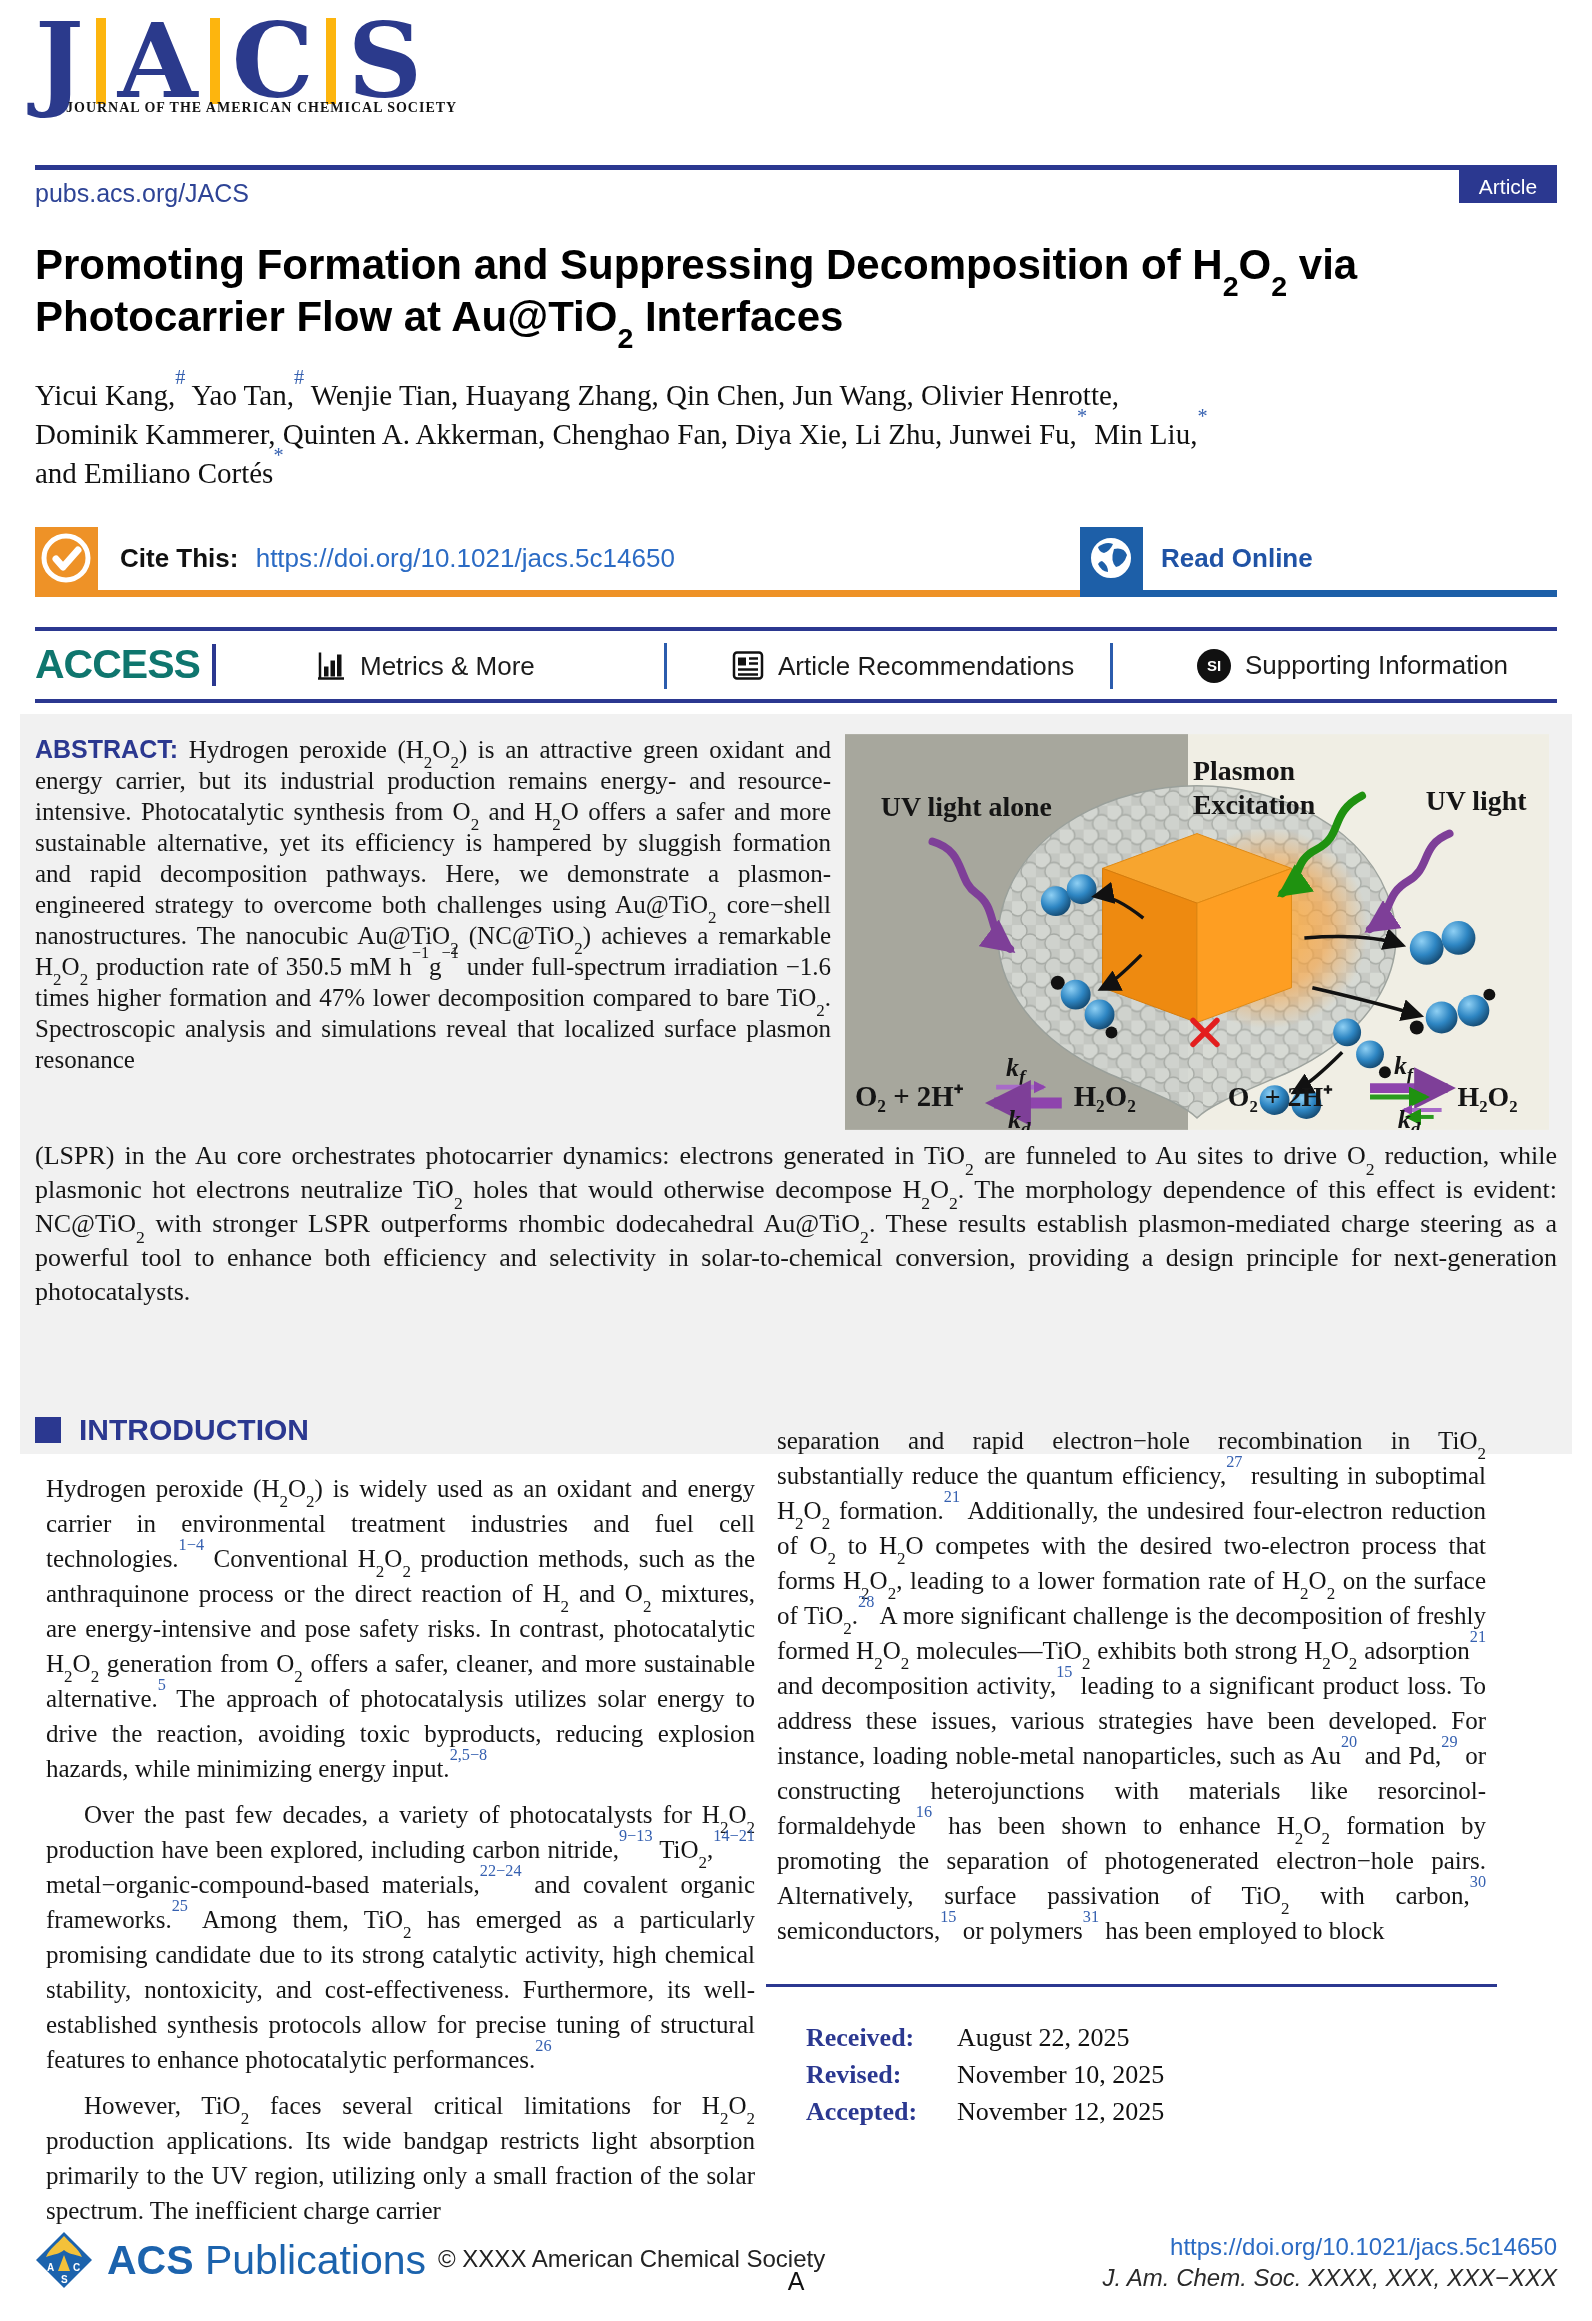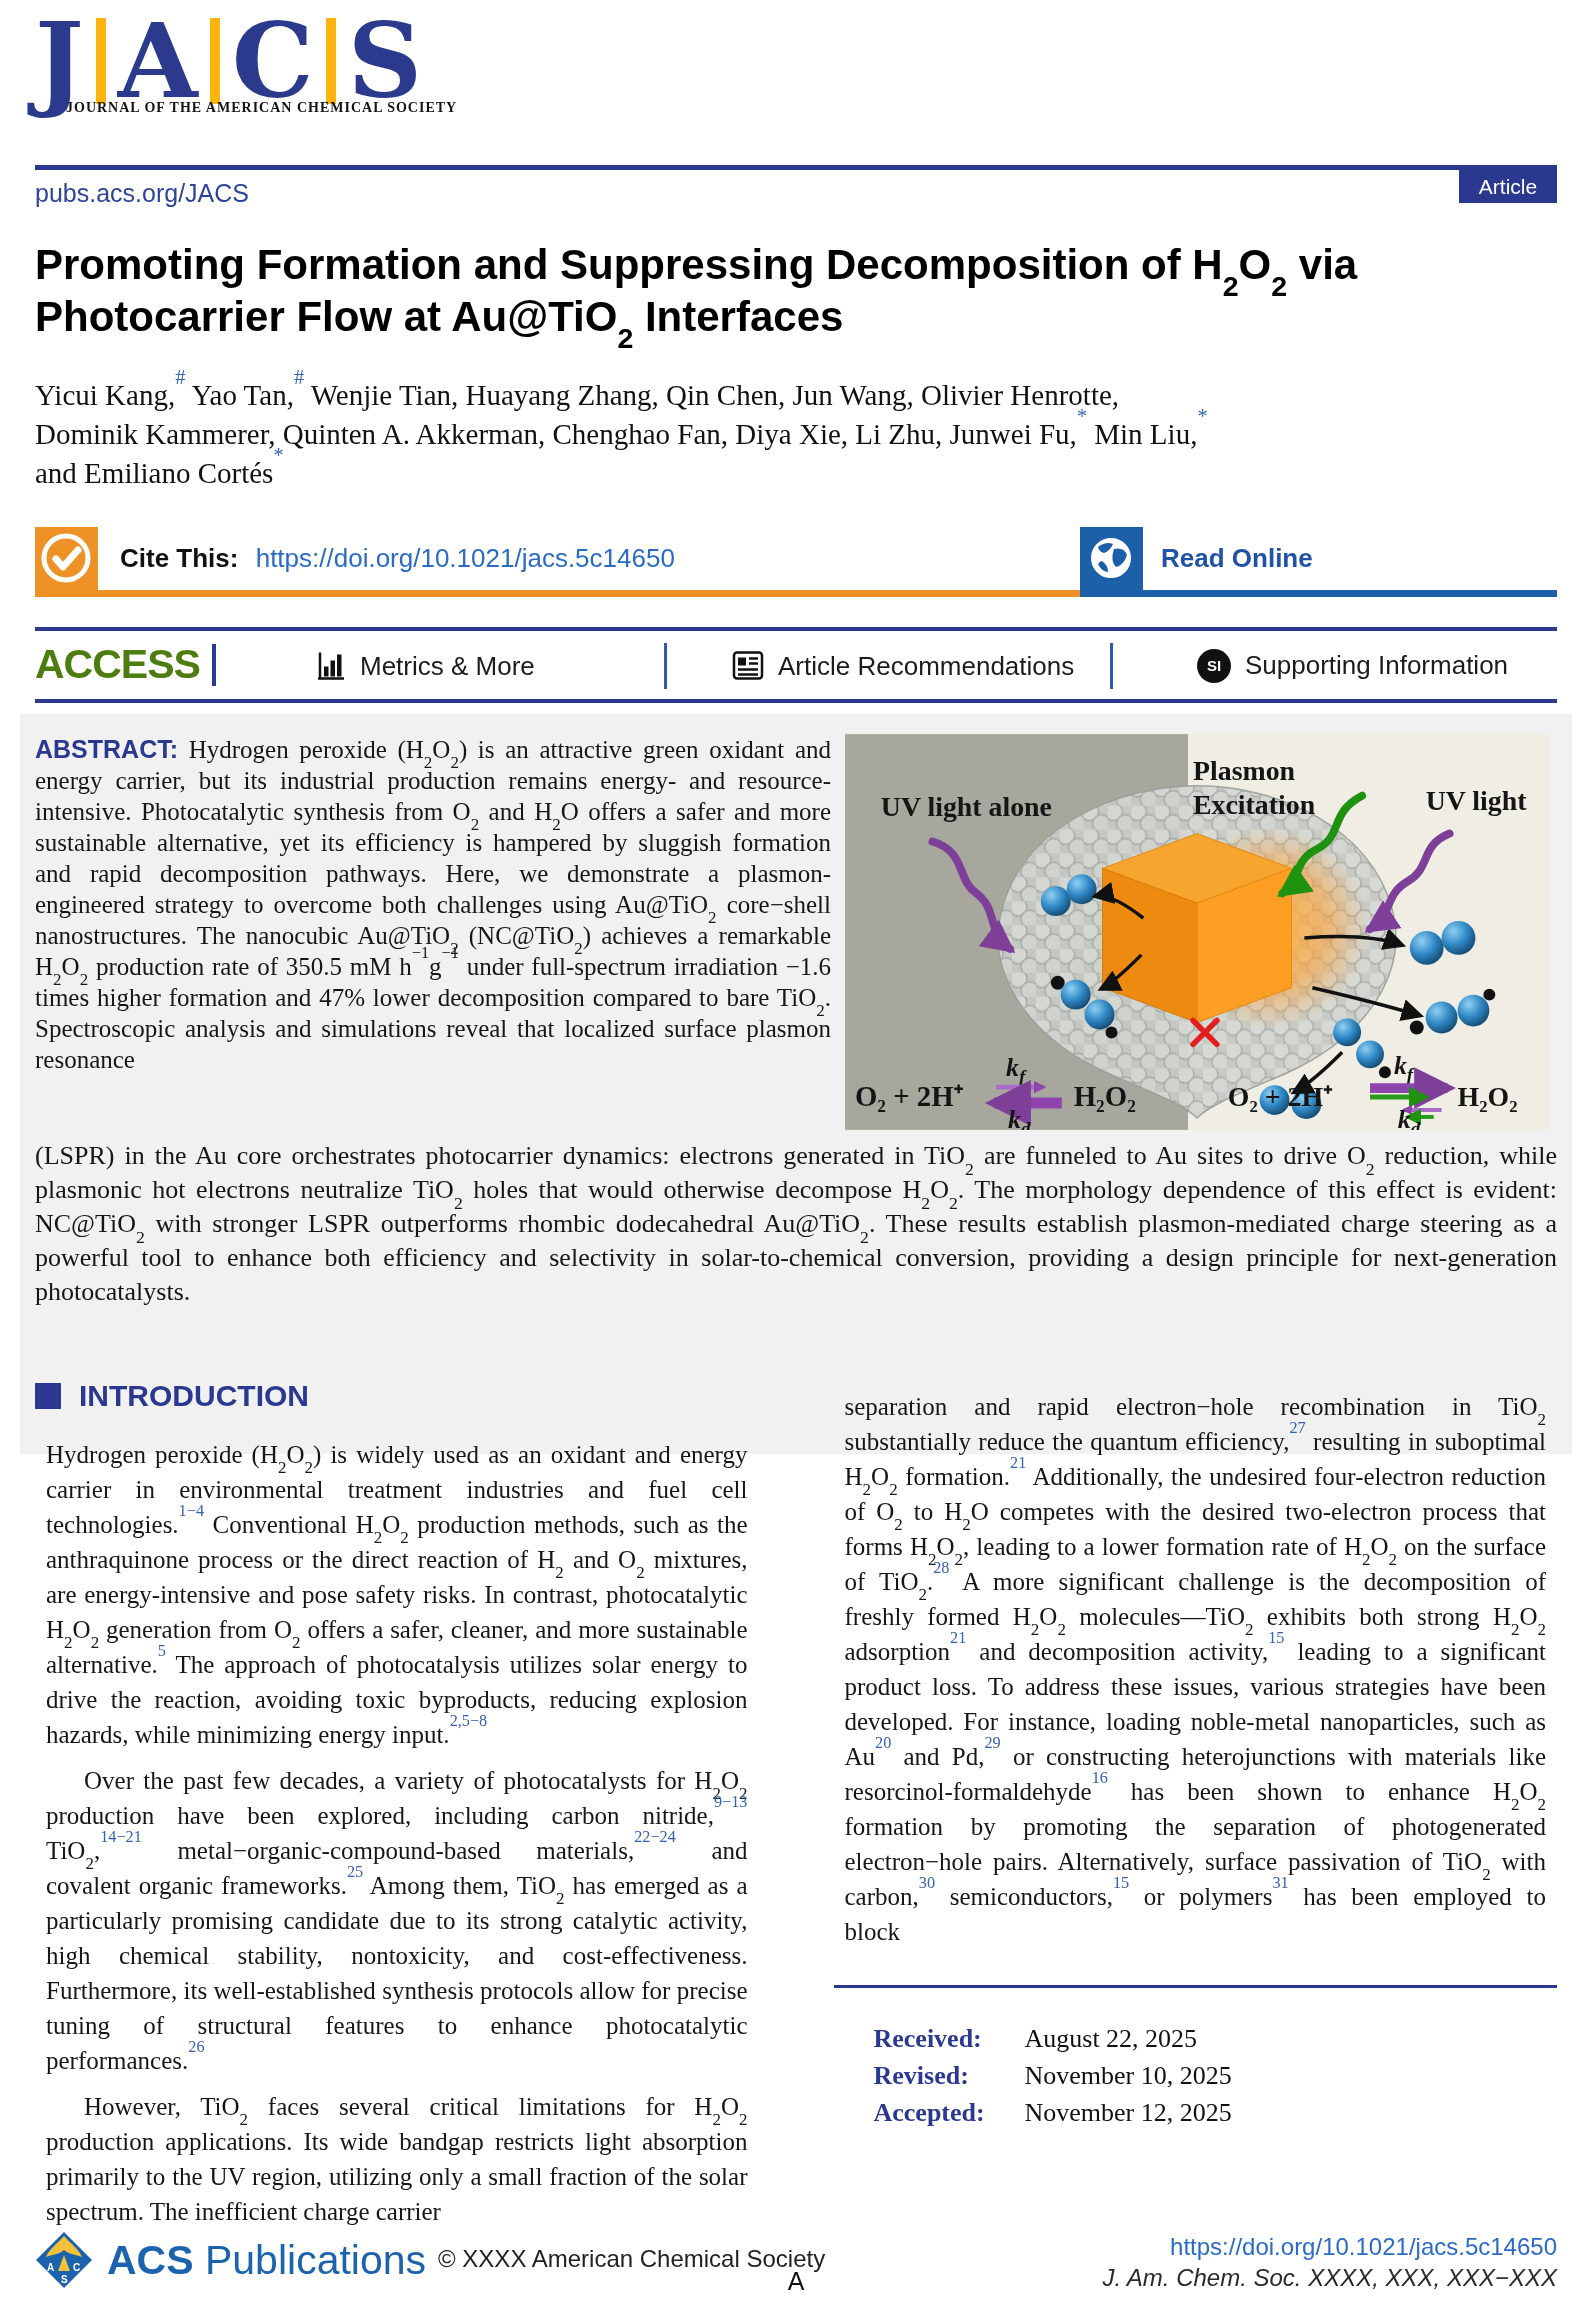--- a/index.html
+++ b/index.html
@@ -42,42 +42,42 @@
                border-bottom:7px solid #1d5fa8; display:flex; align-items:center; }
   .read-icon { width:63px; height:63px; background:#1d5fa8; flex:0 0 63px; }
   .read-label { margin-left:18px; font-family:"Liberation Sans", sans-serif; font-weight:bold;
                 font-size:26px; color:#2053a5; text-decoration:none; }
 
   
   .rule2 { position:absolute; top:627px; left:35px; right:35px; height:4px; background:#2b3890; }
   .rule3 { position:absolute; top:699px; left:35px; right:35px; height:4px; background:#2b3890; }
   .access-row { position:absolute; top:631px; left:35px; right:35px; height:69px;
                 font-family:"Liberation Sans", sans-serif; }
-  .access-label { position:absolute; left:0; top:10px; font-size:41px; font-weight:bold; color:#4d7c0f;
+  .access-label { position:absolute; left:0; top:10px; font-size:41px; font-weight:bold; color:#0f766e;
                   letter-spacing:-1px; display:flex; align-items:center; }
   .access-vbar { display:inline-block; width:4px; height:42px; background:#2b3890; margin-left:12px; }
   .access-item { position:absolute; top:50%; transform:translateY(-50%); display:flex; align-items:center;
                  gap:14px; font-size:26px; color:#1c1c1c; cursor:pointer; }
   .ai-metrics { left:281px; } .ai-rec { left:697px; } .ai-si { left:1162px;text-align:right; }
   .access-div { position:absolute; top:50%; transform:translateY(-50%); width:3px; height:46px; background:#2b5cad; }
   .ad-1 { left:629px; } .ad-2 { left:1075px; }
   .si-circle { width:34px; height:34px; border-radius:50%; background:#111; color:#fff;
                font-weight:bold; font-size:15px; display:flex; align-items:center; justify-content:center; }
 
   
   .abstract-box { position:absolute; top:714px; left:20px; right:20px; height:740px; background:#f1f1f1;
                   padding:20px 15px 0 15px; }
   .abs-flex { display:flex; gap:14px; }
   .abs-text { width:796px; font-size:25px; line-height:31px; text-align:justify; color:#161616; }
   .abs-label { font-family:"Liberation Sans", sans-serif; font-weight:bold; color:#2b3890; font-size:25px; }
   .abs-graphic { width:704px; height:396px; flex:0 0 704px; }
   .abs-full { margin-top:9px; font-size:26px; line-height:34px; text-align:justify; color:#161616; }
 
   
-  .columns { position:absolute; top:1378px; left:35px; right:35px; display:flex; gap:75px; }
+  .columns { position:absolute; top:1412px; left:35px; right:35px; display:flex; }
   .col { width:731px; font-size:25px; line-height:35px; text-align:justify; color:#161616; }
   .section-head { display:flex; align-items:center; gap:18px; font-family:"Liberation Sans", sans-serif;
                   font-weight:bold; font-size:30px; color:#2b3890; margin-bottom:24px; }
   .section-sq { width:26px; height:26px; background:#2b3890; flex:0 0 26px; }
   .col p { margin:11px; }
   .col p.indent { text-indent:38px; }
 
   .dates { margin-top:36px; border-top:3px solid #2b3890; padding-top:32px; font-size:26px; line-height:37px; }
   .date-row { display:flex; margin-left:40px; }
   .date-label { width:151px; font-weight:bold; color:#2b3890; }

